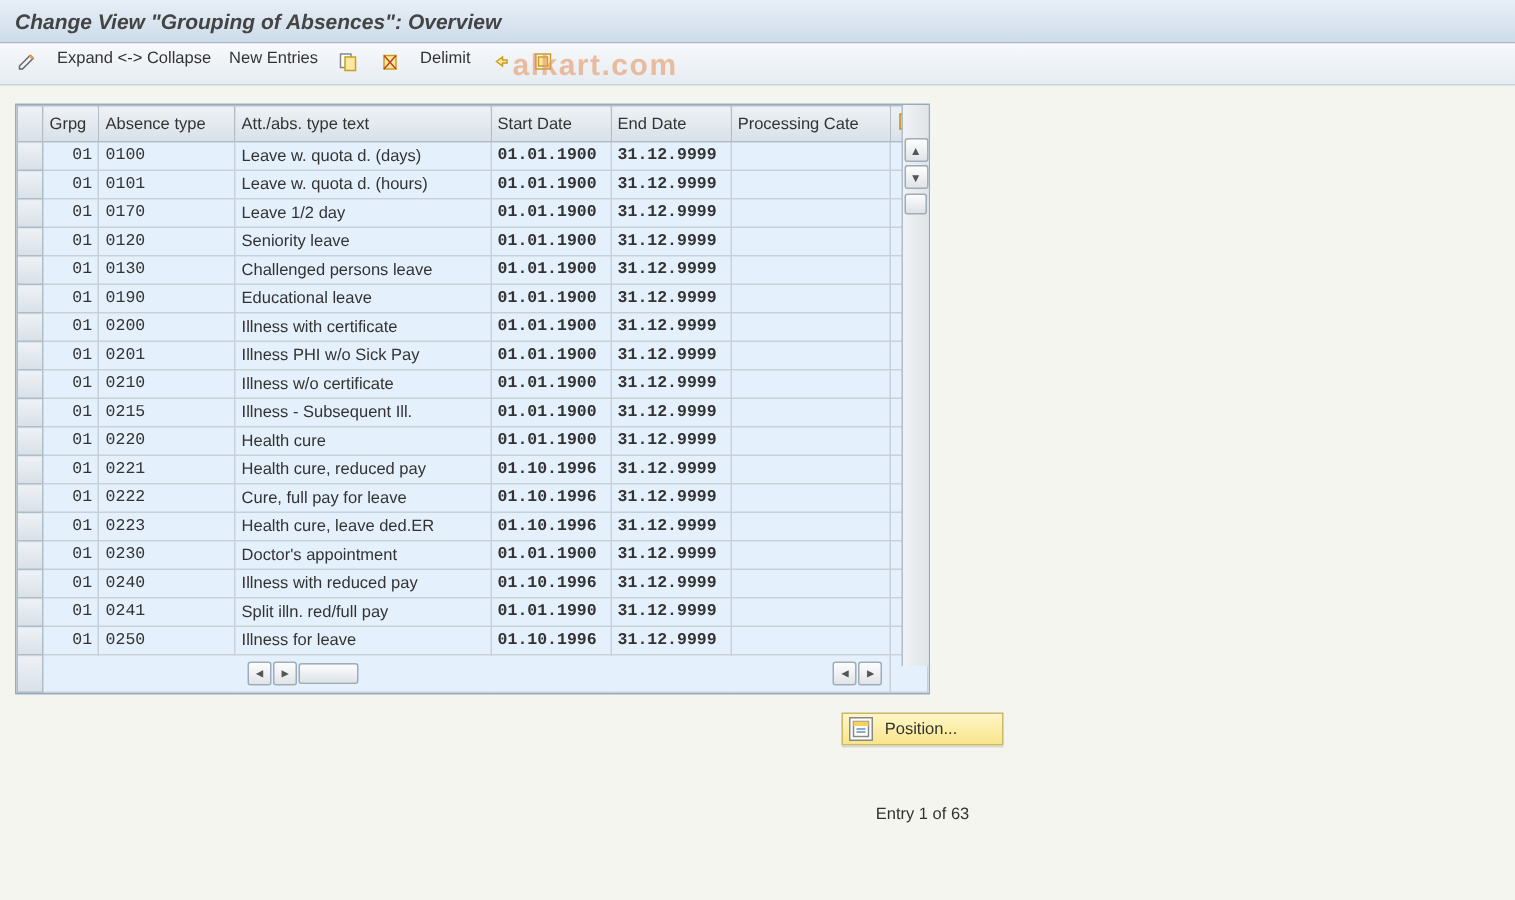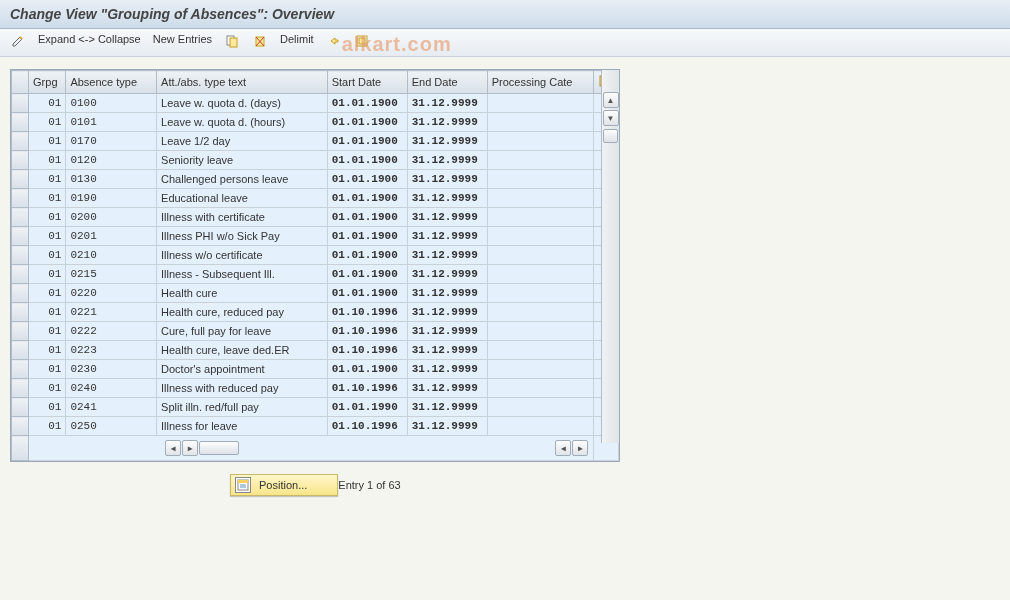--- a/index.html
+++ b/index.html
@@ -133,22 +133,24 @@
   .hscroll-thumb {
     height: 14px;
     background: linear-gradient(#fdfdfd, #dde2e8);
     border: 1px solid #a0acb8;
     border-radius: 2px;
     flex: 0 0 40px;
   }
   .footer-row {
     display: flex;
     align-items: center;
+    gap: 40px;
     margin-top: 12px;
     margin-left: 220px;
+    flex-direction: column;
   }
   .pos-btn {
     display: inline-flex;
     align-items: center;
     gap: 8px;
     background: linear-gradient(#fff6c8, #f8e58a);
     border: 1px solid #c8b868;
     padding: 2px 30px 2px 4px;
     font-size: 11px;
     cursor: pointer;

